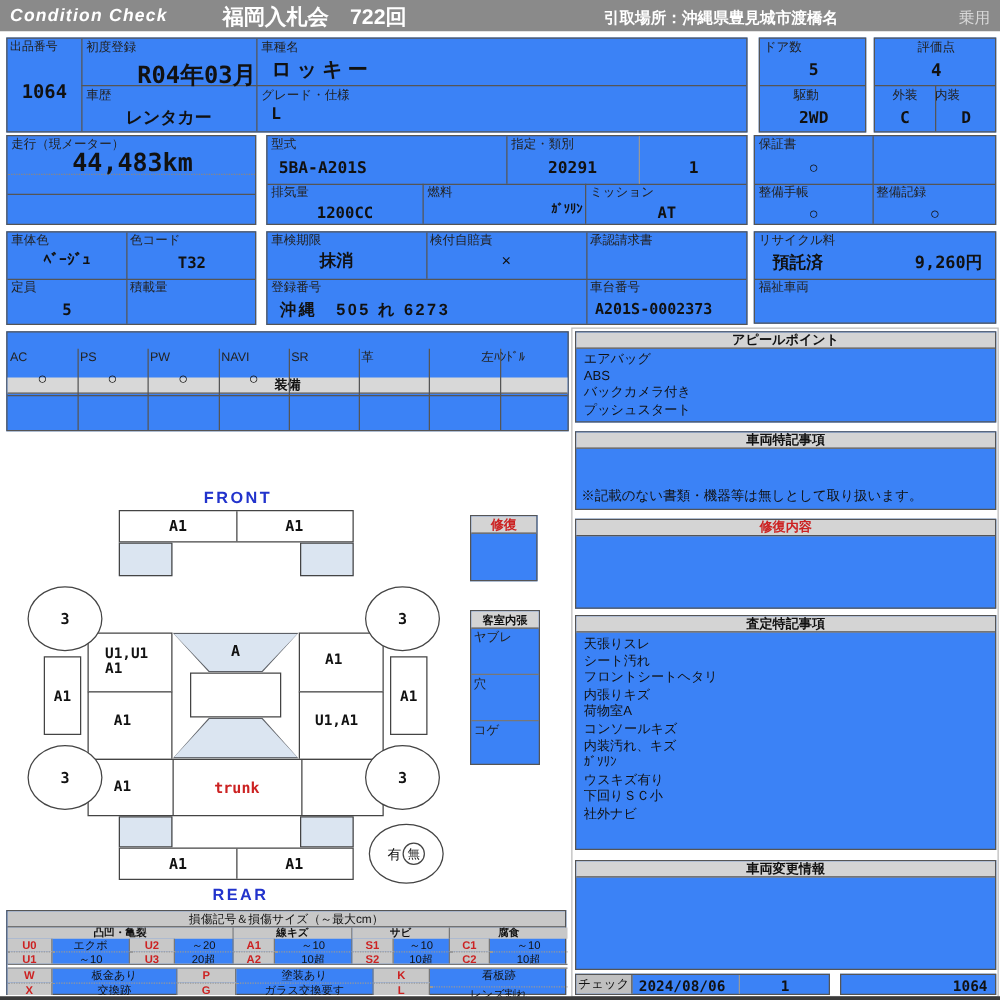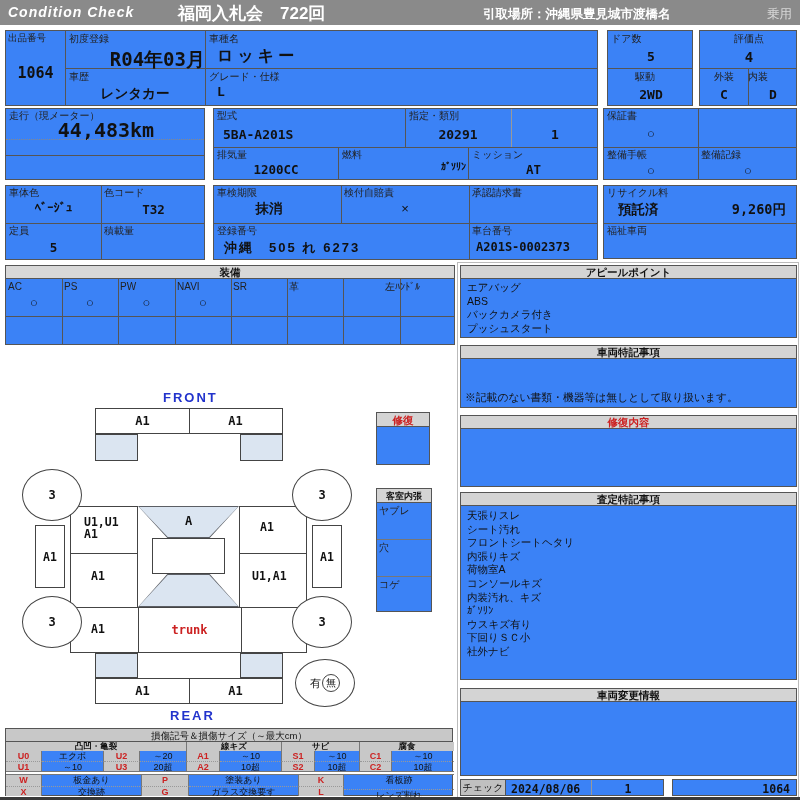--- a/index.html
+++ b/index.html
@@ -139,21 +139,21 @@
   <div class="box" style="left:603px;top:185px;width:194px;height:74px;">
     <div class="hline" style="top:37px;"></div>
     <div class="lbl" style="left:3px;top:1px;">リサイクル料</div>
     <div class="val sans" style="left:14px;top:15px;font-size:13.5px;">預託済</div>
     <div class="val" style="right:10px;top:15px;font-size:13.5px;">9,260円</div>
     <div class="lbl" style="left:3px;top:39px;">福祉車両</div>
     <div class="val" style="left:0;top:54px;width:194px;text-align:center;font-size:12px;"></div>
   </div>
 
   <div class="box" style="left:5px;top:265px;width:450px;height:80px;">
-    <div class="hdr" style="background:#d8d8d8;">装備</div>
+    <div class="hdr" style="background:#d8d8d8;margin-top:36px;">装備</div>
     <div class="hline" style="top:50px;"></div>
     <div class="vline" style="left:56px;top:13px;"></div>
     <div class="vline" style="left:112px;top:13px;"></div>
     <div class="vline" style="left:169px;top:13px;"></div>
     <div class="vline" style="left:225px;top:13px;"></div>
     <div class="vline" style="left:281px;top:13px;"></div>
     <div class="vline" style="left:337px;top:13px;"></div>
     <div class="vline" style="left:394px;top:13px;"></div>
     <div class="lbl" style="left:2px;top:15px;">AC</div>
     <div class="val sans" style="left:0;top:29px;width:56px;text-align:center;font-size:13px;font-weight:normal;">○</div>

